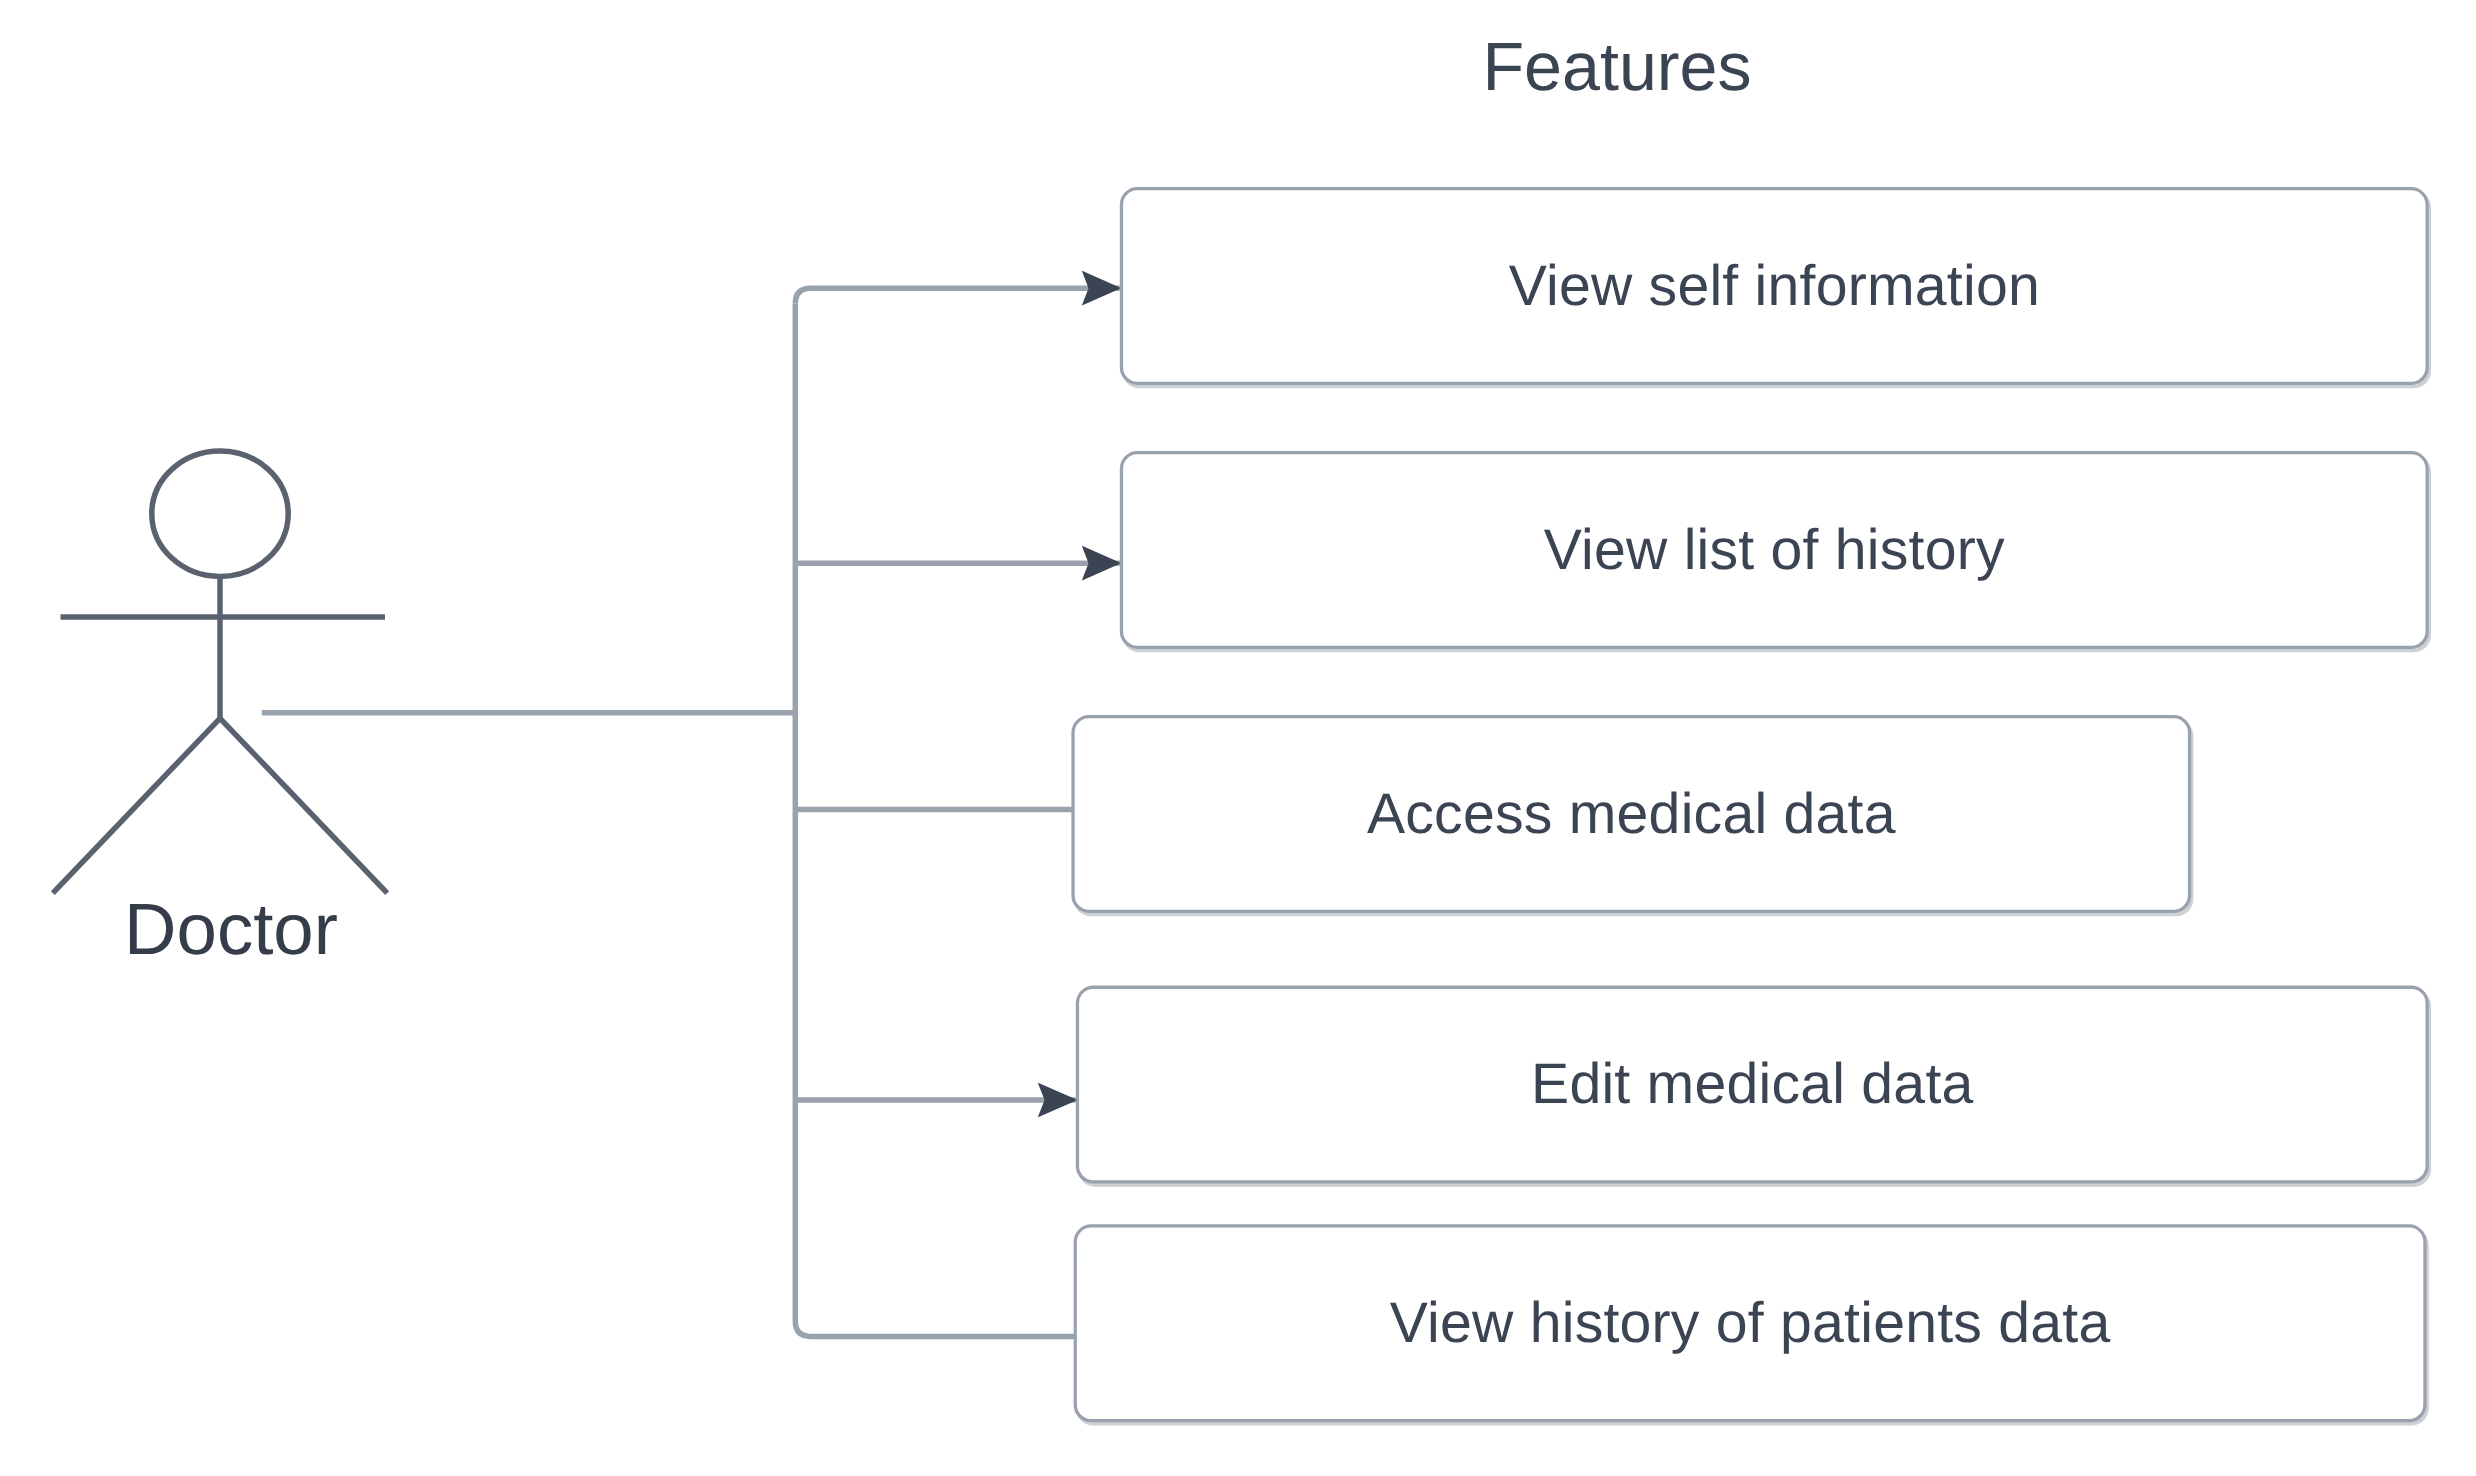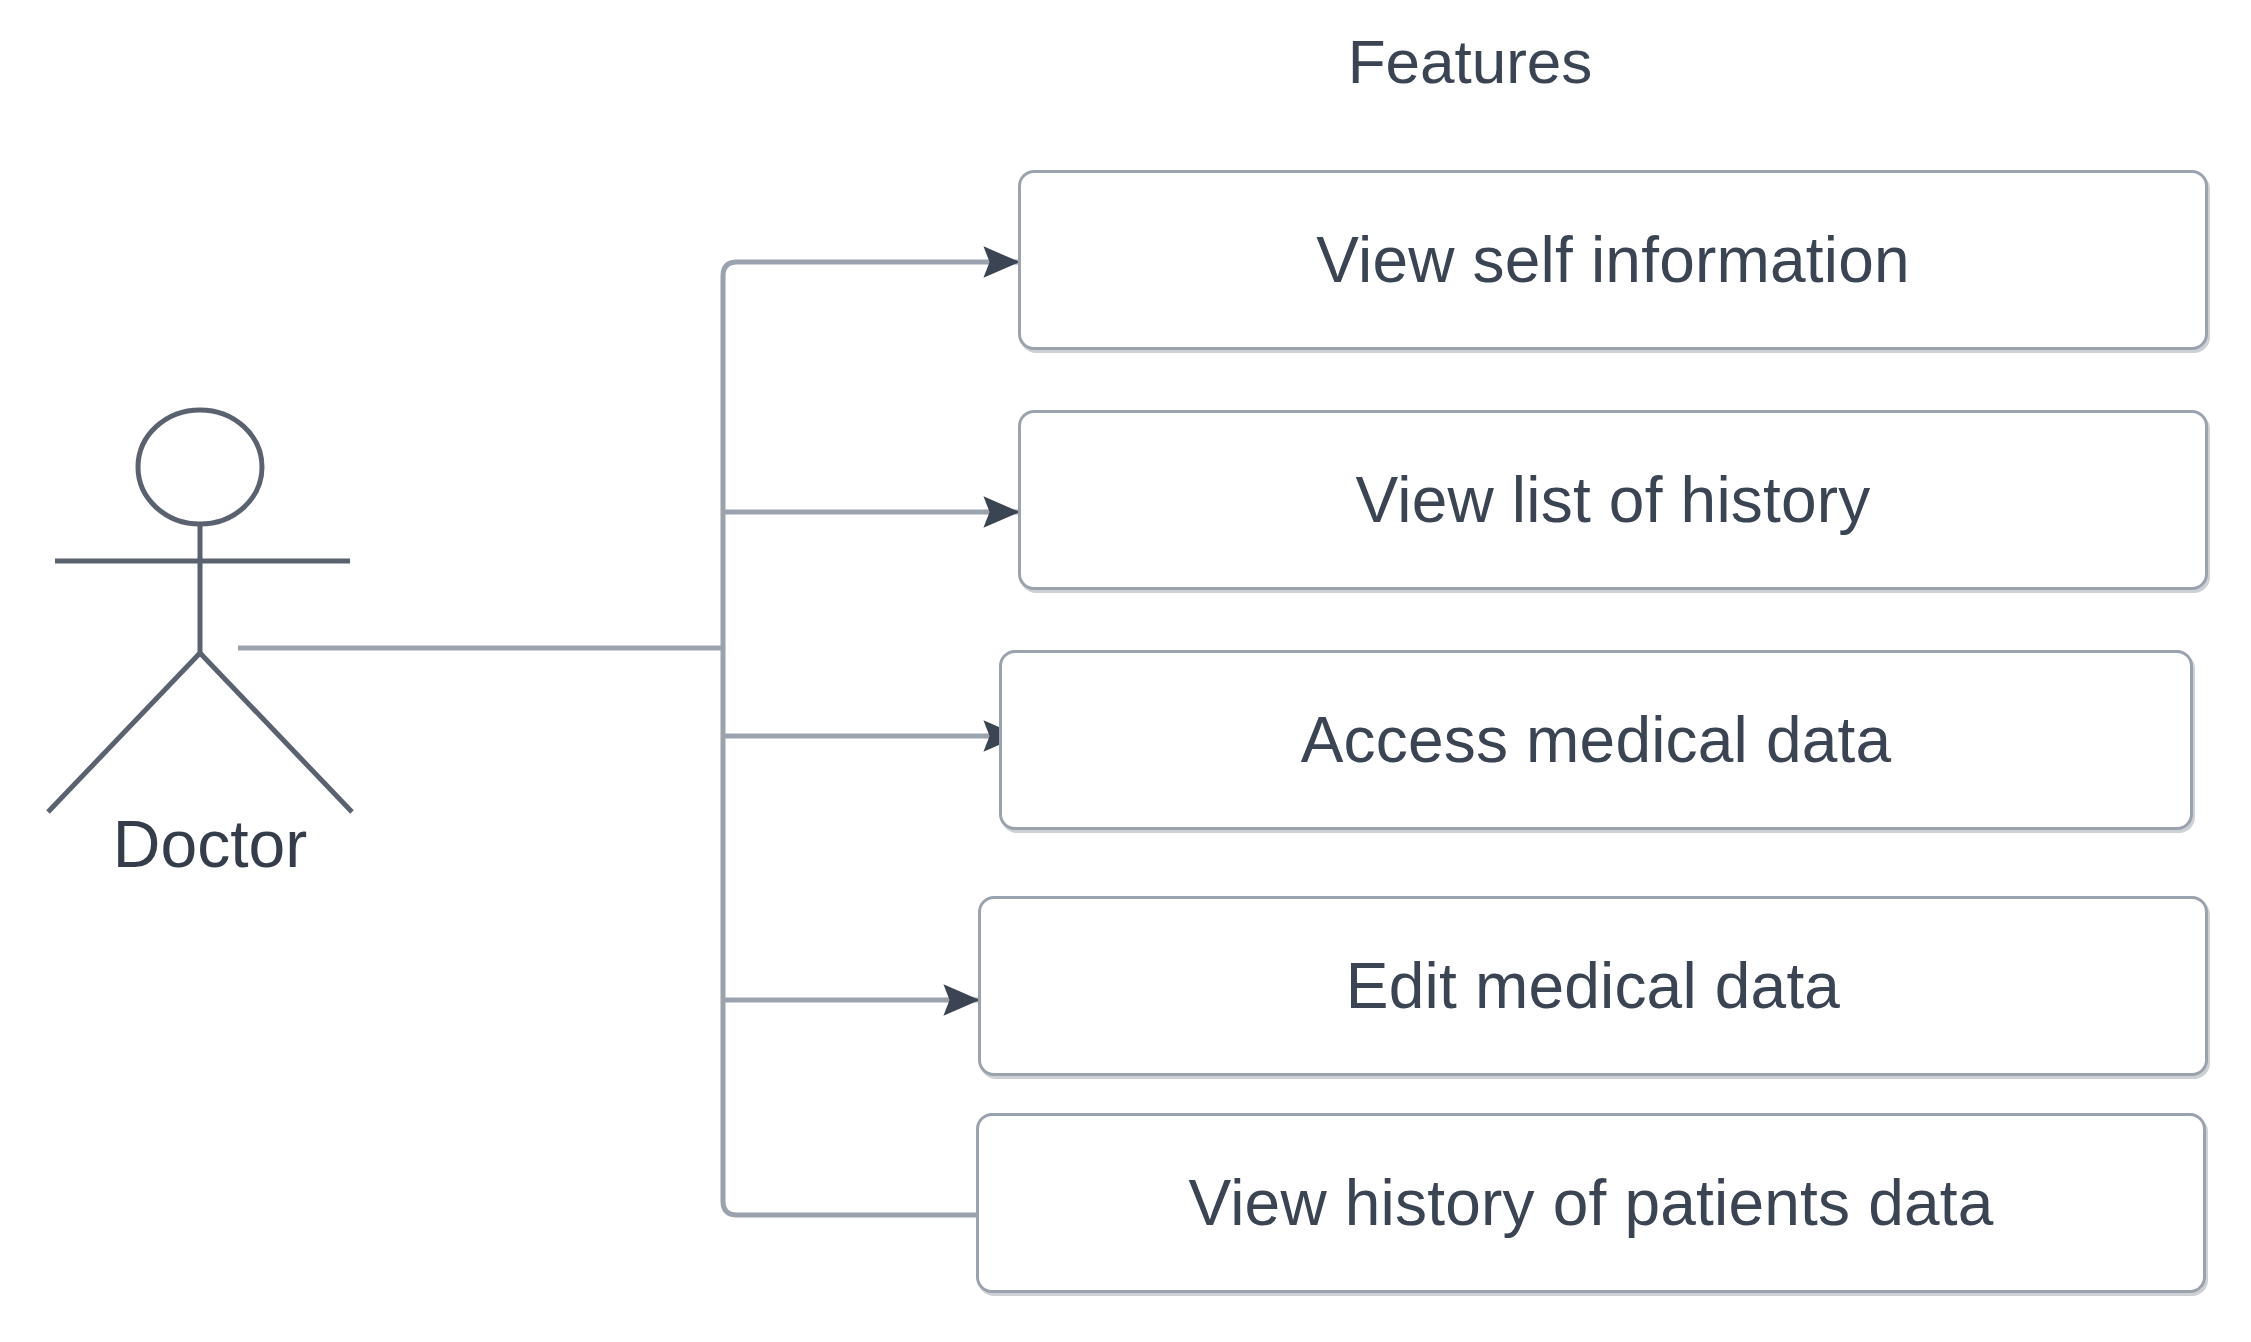--- a/index.html
+++ b/index.html
@@ -30,21 +30,21 @@
     background: #ffffff;
     border: 3px solid #9aa2ad;
     border-radius: 16px;
     box-shadow: 2px 3px 0 0 rgba(90, 100, 115, 0.30);
     display: flex;
     align-items: center;
     justify-content: center;
   }
   .uc-box-label {
     color: #3b4452;
-    font-size: 64px;
+    font-size: 52px;
     font-weight: 400;
     letter-spacing: 0.2px;
     white-space: nowrap;
     font-family: "Liberation Sans", sans-serif;
   }
   #features-title {
     position: absolute;
     left: 1110px;
     top: 26px;
     width: 720px;
@@ -108,21 +108,21 @@
   <div id="actor-label">Doctor</div>
 
   <div class="uc-box" style="left:1018px; top:170px; width:1190px; height:180px;">
     <span class="uc-box-label">View self information</span>
   </div>
 
   <div class="uc-box" style="left:1018px; top:410px; width:1190px; height:180px;">
     <span class="uc-box-label">View list of history</span>
   </div>
 
-  <div class="uc-box" style="left:999px; top:650px; width:1194px; height:180px;">
+  <div class="uc-box" style="left:974px; top:650px; width:1018px; height:180px;">
     <span class="uc-box-label">Access medical data</span>
   </div>
 
   <div class="uc-box" style="left:978px; top:896px; width:1230px; height:180px;">
     <span class="uc-box-label">Edit medical data</span>
   </div>
 
   <div class="uc-box" style="left:976px; top:1113px; width:1230px; height:180px;">
     <span class="uc-box-label">View history of patients data</span>
   </div>

